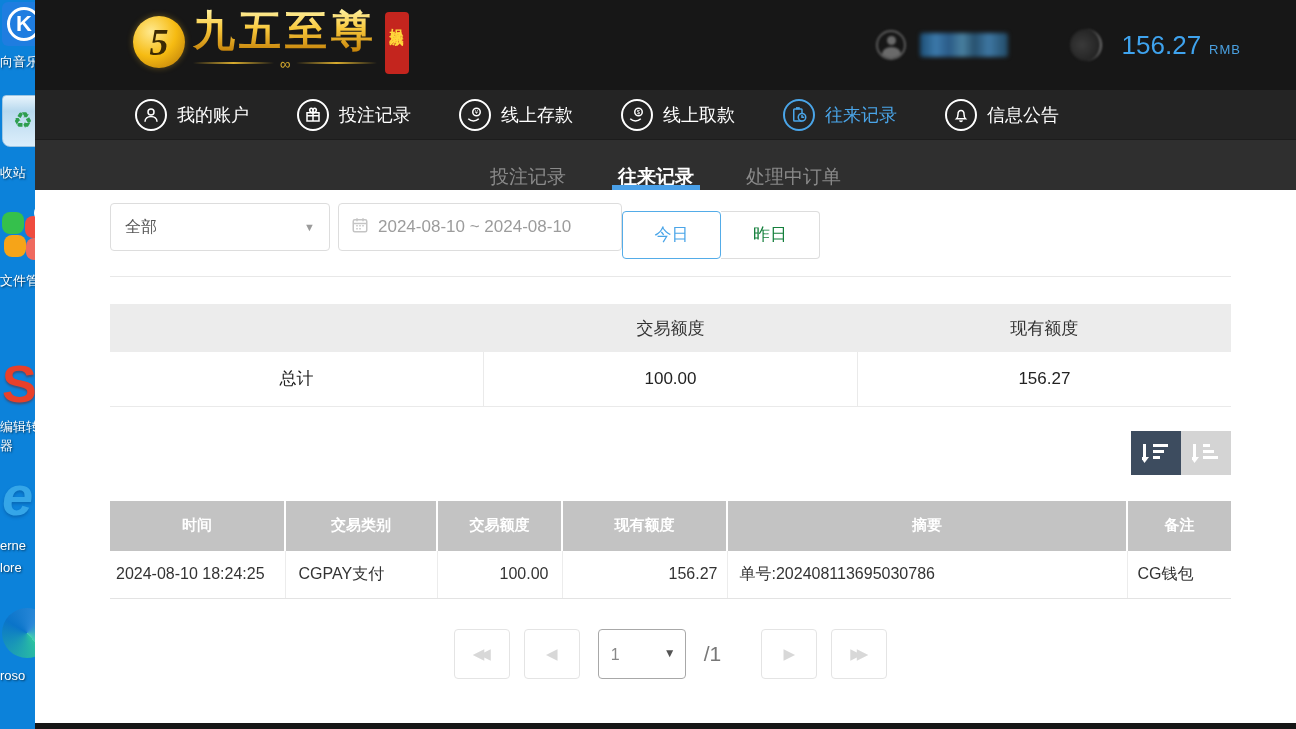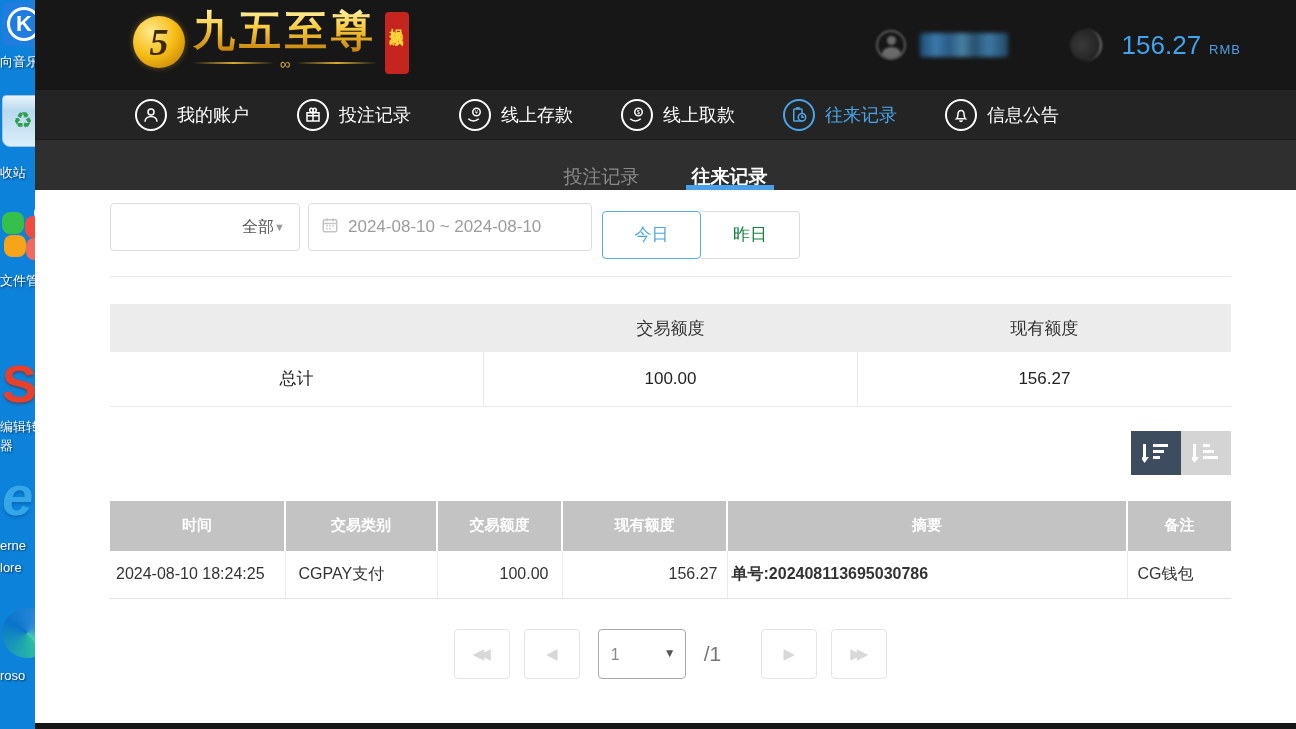--- a/index.html
+++ b/index.html
@@ -64,26 +64,26 @@
   
   .sub-nav { height:50px; background:#2f2f2f; display:flex; justify-content:center; gap:44px; }
   .tab { position:relative; display:flex; align-items:flex-end; color:#8a8a8a; font-size:19px; padding:0 4px; cursor:pointer; }
   .tab.active { color:#fff; font-weight:bold; }
   .tab .underline { position:absolute; left:-2px; right:-2px; bottom:0; height:5px; background:#4aa0e8; }
 
   
   .content { padding:13px 65px 0 75px; }
 
   .filter-row { display:flex; align-items:center; height:48px; }
-  .type-select { width:190px; height:48px; border:1px solid #ddd; border-radius:4px; display:flex; align-items:center; justify-content:flex-end; padding:0 14px; color:#555; font-size:16px; cursor:pointer; background:#fff; }
+  .type-select { width:220px; height:48px; border:1px solid #ddd; border-radius:4px; display:flex; align-items:center; justify-content:space-between; padding:0 14px; color:#555; font-size:16px; cursor:pointer; background:#fff; }
   .type-select .caret { color:#9b9b9b; font-size:11px; }
   .date-field { width:284px; height:48px; margin-left:8px; border:1px solid #ddd; border-radius:4px; display:flex; align-items:center; padding:0 12px; gap:9px; background:#fff; }
   .cal-ic { color:#c4c4c4; }
   .date-text { color:#9c9c9c; font-size:17px; white-space:nowrap; }
-  .quick-group { display:flex; margin-left:10px; height:33px; border-radius:8px; }
+  .quick-group { display:flex; height:33px; border-radius:8px; }
   .qbtn { width:99px; height:48px; background:#fff; border:1px solid #ddd; border-left-width:0; color:#15803d; font-size:17px; display:flex; align-items:center; justify-content:center; cursor:pointer; }
   .qbtn:first-child { border-left-width:1px; border-radius:4px 0 0 4px; }
   .qbtn:last-child { border-radius:0 4px 4px 0; }
   .qbtn.active { border:1px solid #54ace8; color:#4aa5e8; border-radius:4px; }
   .search-btn { width:100px; height:48px; margin-left:13px; background:#55b3f0; color:#fff; font-size:17px; border:none; border-radius:4px; cursor:pointer; }
 
   .divider { margin-top:25px; border-top:1px solid #e8e8e8; }
 
   table { border-collapse:collapse; width:1121px; }
   .summary-table { margin-top:27px; }
@@ -249,20 +249,23 @@
     </div>
   </div>
 
   <div class="sub-nav">
     <div class="tab">
       <span>投注记录</span>
     </div>
     <div class="tab active">
       <span>往来记录</span>
       <div class="underline"></div>
+    </div>
+    <div class="tab">
+      <span>处理中订单</span>
     </div>
   </div>
 
   <div class="content">
 
     <div class="filter-row">
       <div class="type-select">
         <span>全部</span>
         <span class="caret">▼</span>
       </div>
@@ -342,21 +345,21 @@
           <th class="c-sum">摘要</th>
           <th class="c-rmk">备注</th>
         </tr>
       </thead>
       <tbody>
         <tr>
           <td class="td-left" style="padding-left:6px;">2024-08-10 18:24:25</td>
           <td class="td-left" style="padding-left:13px;">CGPAY支付</td>
           <td class="td-right">100.00</td>
           <td class="td-right" style="padding-right:9px;">156.27</td>
-          <td class="td-left" style="padding-left:4px;font-weight:bold;">单号:202408113695030786</td>
+          <td class="td-left" style="padding-left:12px;">单号:202408113695030786</td>
           <td class="td-left">CG钱包</td>
         </tr>
       </tbody>
     </table>
 
     <div class="pagination">
       <div class="pg-btn">
           <span class="dbl">◀◀</span>
         </div>
       <div class="pg-btn">

